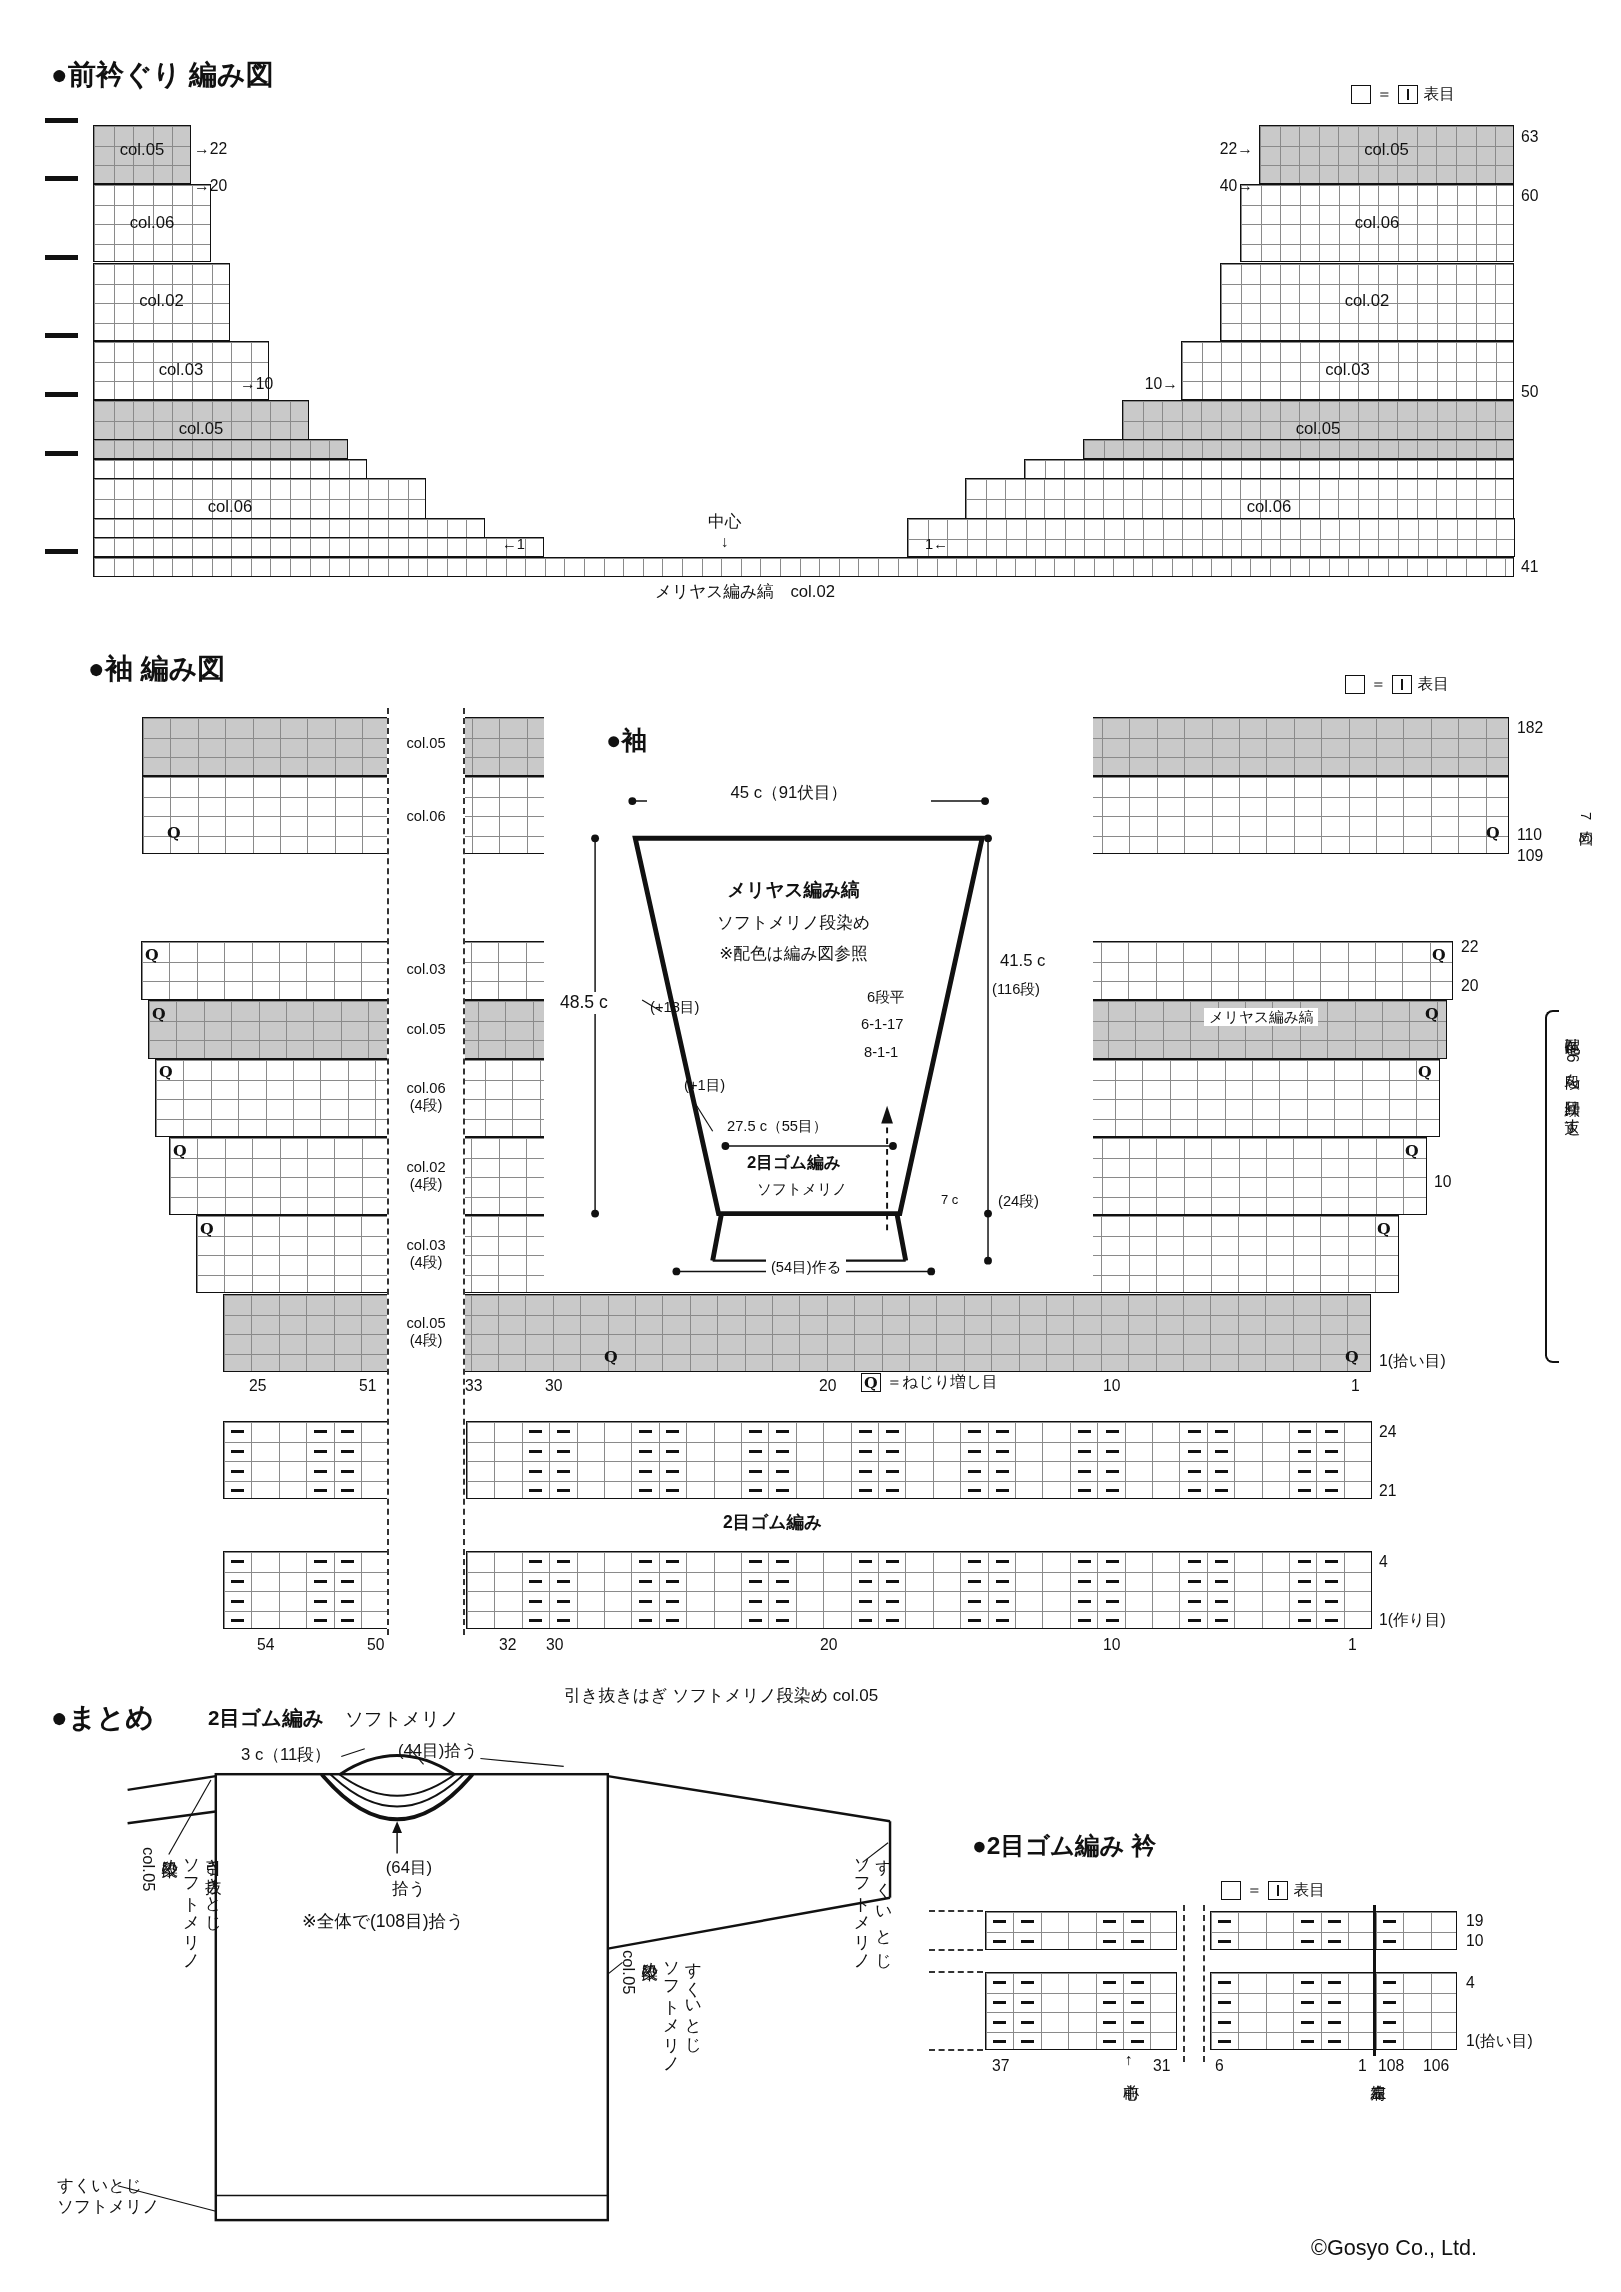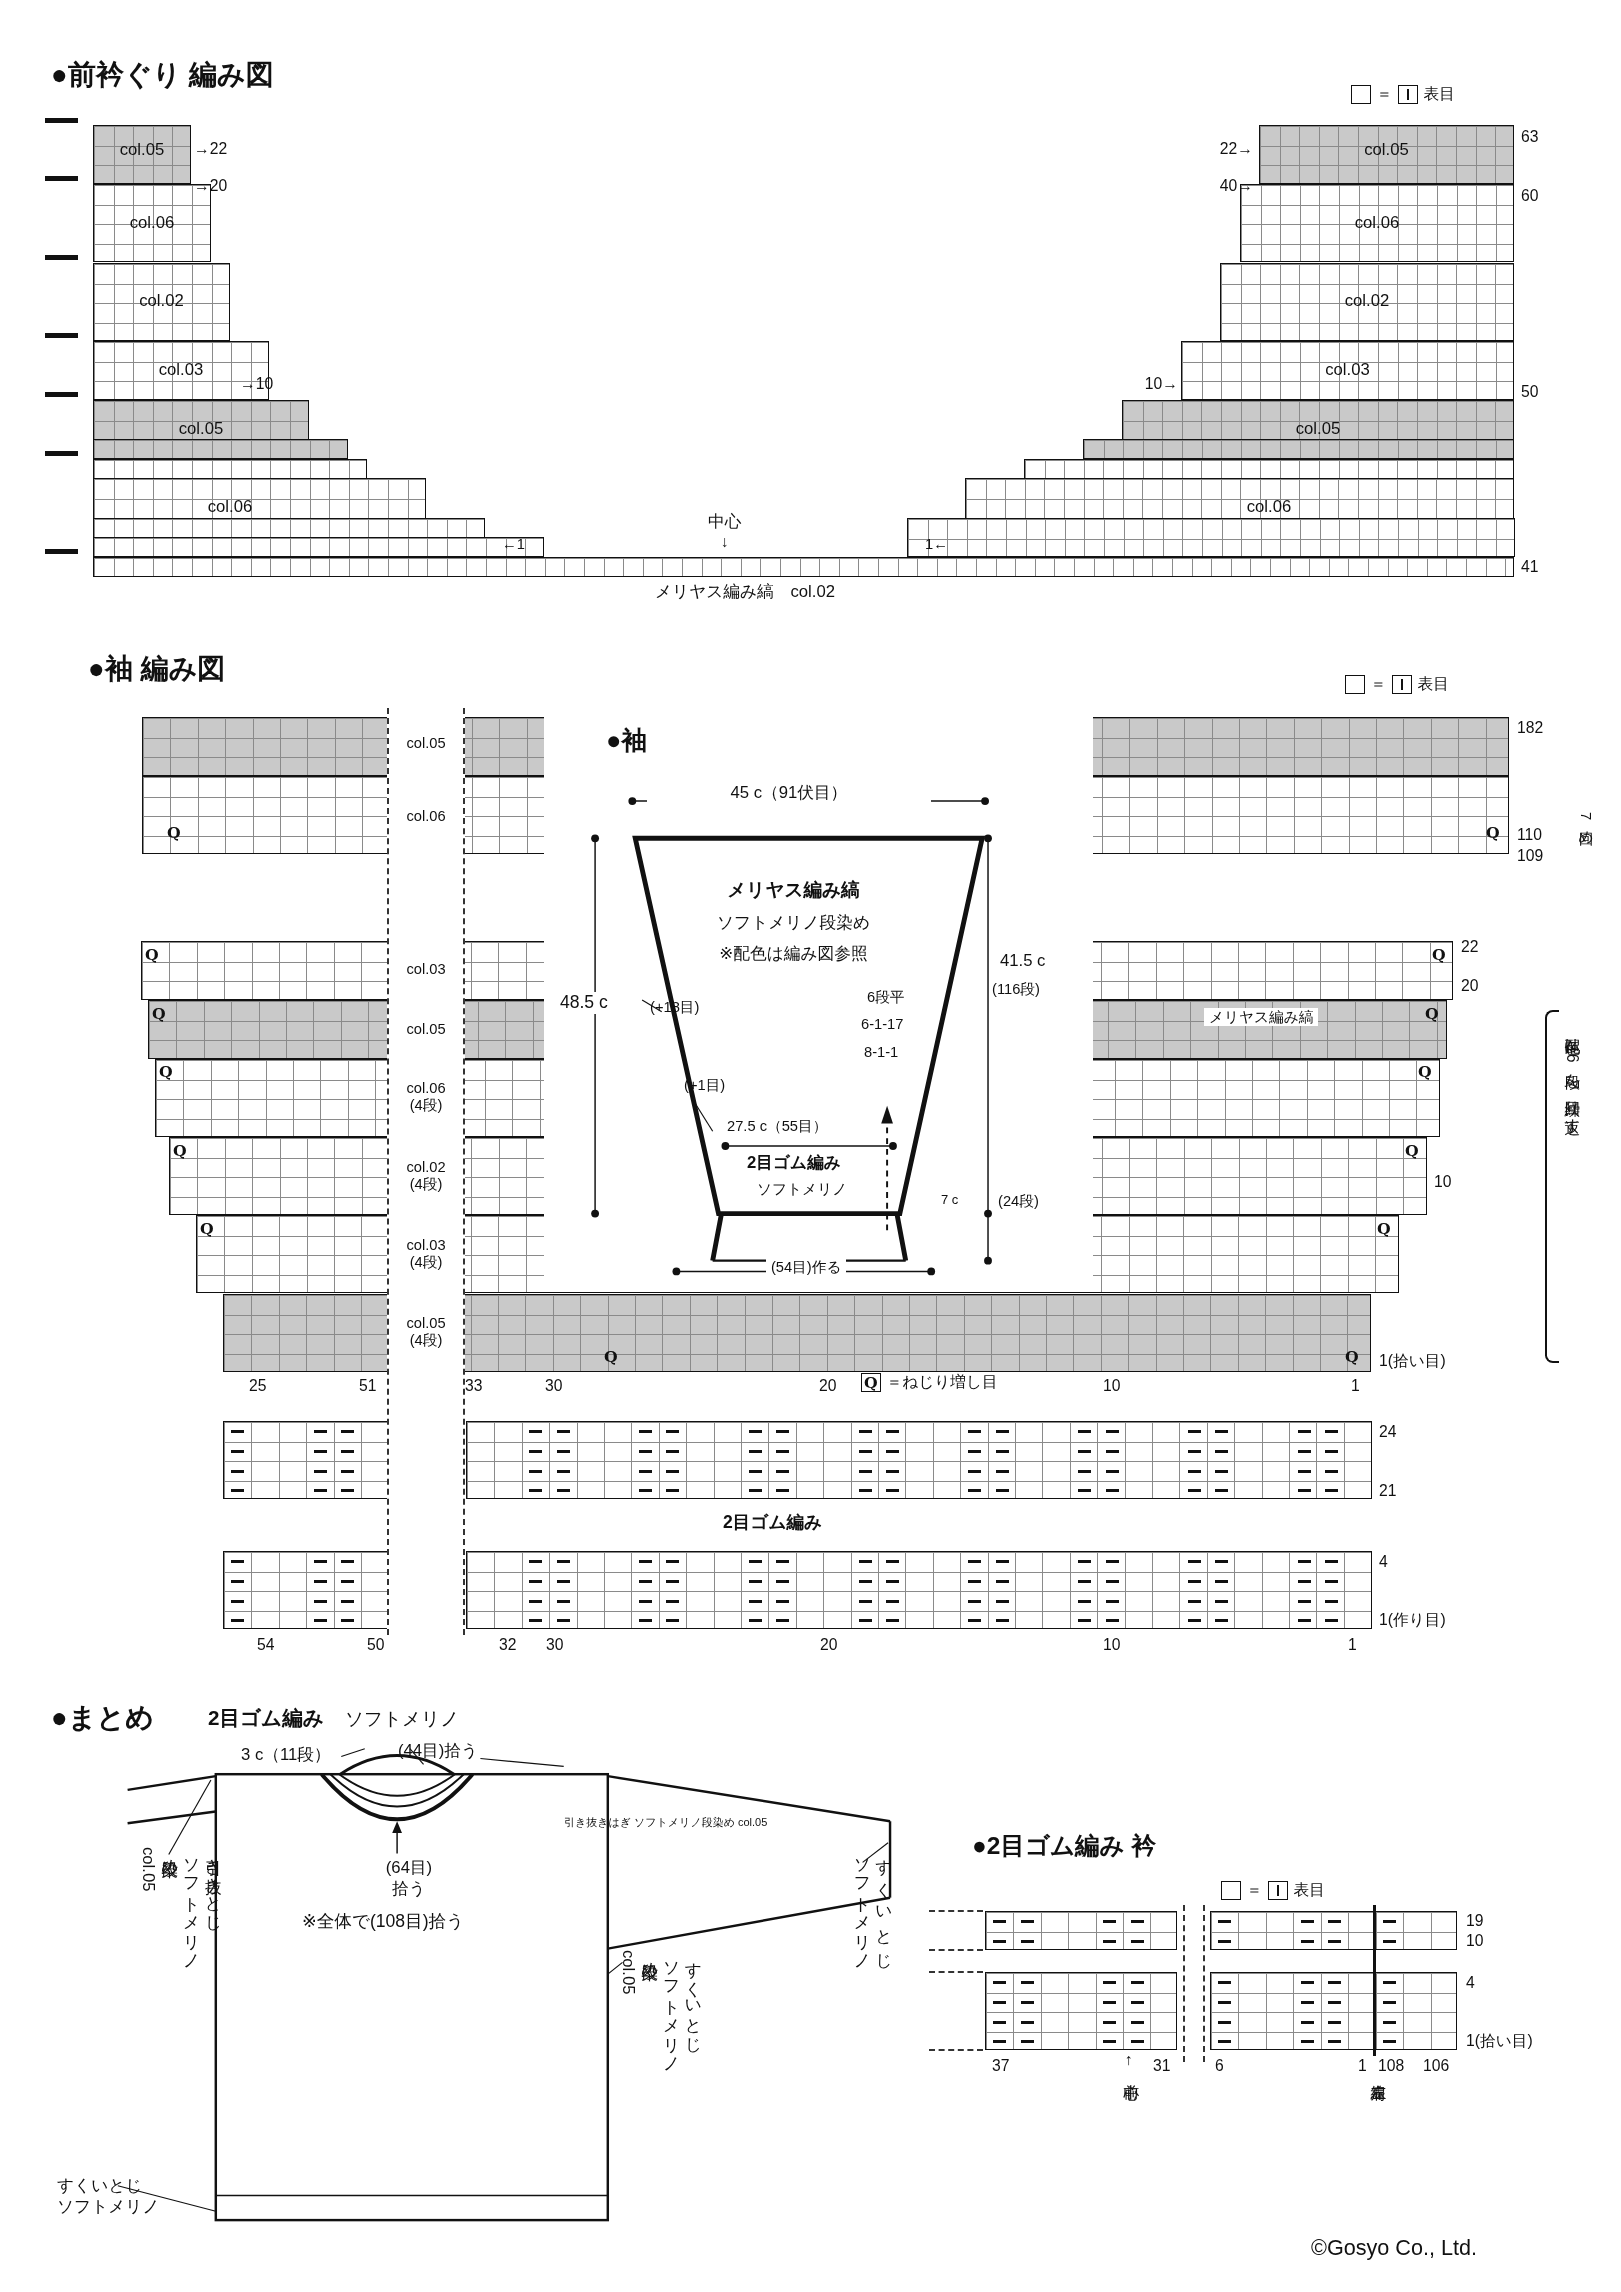--- a/index.html
+++ b/index.html
@@ -392,21 +392,21 @@
   <span class="t" style="left:546px;top:1635px">30</span>
   <span class="t" style="left:820px;top:1635px">20</span>
   <span class="t" style="left:1103px;top:1635px">10</span>
   <span class="t" style="left:1348px;top:1635px">1</span>
 
   <span class="t b" style="left:51px;top:1700px;font-size:28px">●まとめ</span>
   <span class="t b" style="left:208px;top:1705px;font-size:20.6px">2目ゴム編み</span>
   <span class="t" style="left:345px;top:1707px;font-size:18.6px">ソフトメリノ</span>
   <span class="t" style="left:241px;top:1745px;font-size:16.7px">3 c（11段）</span>
   <span class="t" style="left:398px;top:1741px;font-size:16.7px">(44目)拾う</span>
-  <span class="t" style="left:564px;top:1816px;font-size:11px">引き抜きはぎ ソフトメリノ段染め col.05</span>
+  <span class="t" style="left:564px;top:1685px;font-size:17px">引き抜きはぎ ソフトメリノ段染め col.05</span>
   <span class="t pre ctr" style="left:370px;top:1858px;width:78px;font-size:16.7px">(64目)
 拾う</span>
   <span class="t" style="left:302px;top:1911px;font-size:17.6px">※全体で(108目)拾う</span>
 
   <svg id="sweatersvg" style="left:59px;top:1725px;width:882px;height:510px" viewBox="0 0 900 520">
     <rect class="body" x="160" y="50" width="400" height="455" stroke-width="2.5"></rect>
     <line x1="160" y1="480" x2="560" y2="480" stroke-width="1.5"></line>
     <path d="M287,50 Q345,12 403,50" stroke-width="3"></path>
     <path d="M268,50 Q345,142 422,50" stroke-width="4"></path>
     <path d="M277,50 Q345,116 413,50" stroke-width="2"></path>

